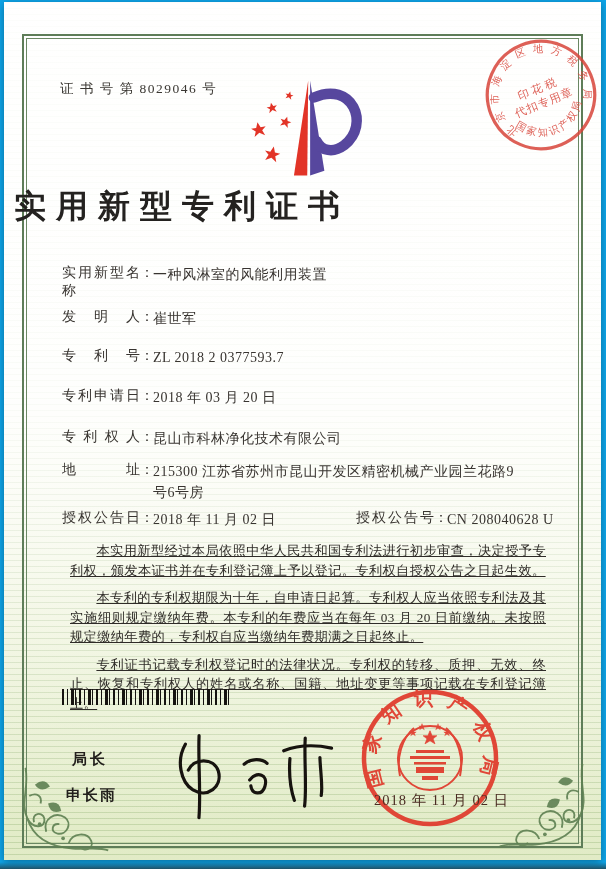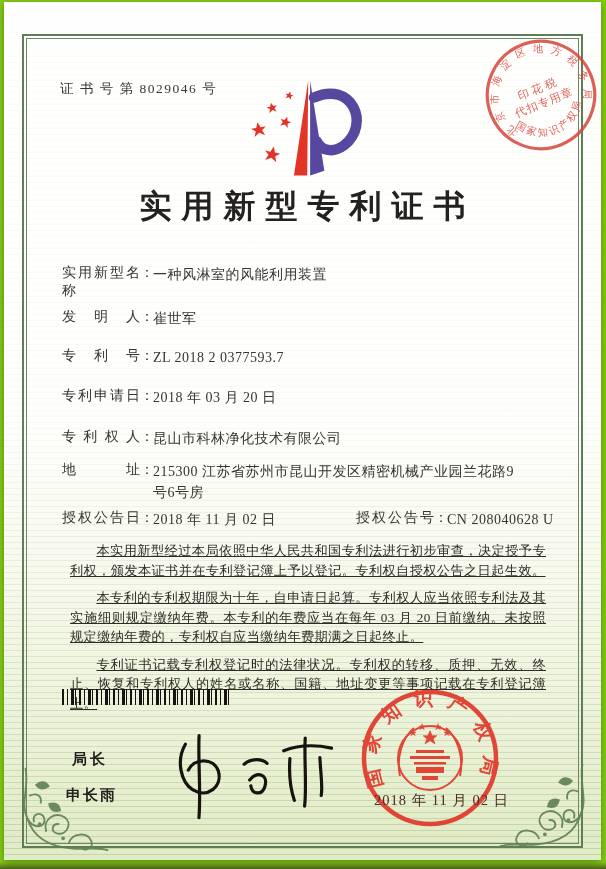--- a/index.html
+++ b/index.html
@@ -2,40 +2,40 @@
 <html><head>
 <meta charset="utf-8">
 <style>
   html,body{margin:0;padding:0;}
   body{
     width:606px;height:869px;
     background:#8f8c84;
     font-family:"Liberation Serif","DejaVu Serif",serif;
     position:relative;overflow:hidden;
   }
-  .stage{position:absolute;inset:0;background:#84cc16;}
+  .stage{position:absolute;inset:0;background:#0ea5e9;}
   .stage::after{content:"";position:absolute;left:0;right:0;bottom:0;height:7px;
     background:linear-gradient(180deg,rgba(0,0,0,0),rgba(40,38,34,.65));}
   .cert{
     position:absolute;left:4px;top:2px;right:5px;bottom:9px;
     background:
       linear-gradient(180deg,rgba(255,255,255,.93) 0%,rgba(255,255,255,.85) 48%,rgba(255,255,255,.35) 72%,rgba(255,255,255,0) 96%),
       repeating-linear-gradient(180deg,rgba(128,166,98,.30) 0 1px,rgba(255,255,255,0) 1px 6px),
       linear-gradient(180deg,#fffef9 0%,#fcfcf3 40%,#eef3da 72%,#e1ebc6 100%);
     box-shadow:0 2px 8px rgba(0,0,0,.35);
   }
   .frame{position:absolute;left:18px;right:18px;top:32px;bottom:12px;
     border:2px solid #5e7d58;pointer-events:none;}
   .frame::after{content:"";position:absolute;inset:2px;border:1px solid #6a8763;}
 
   .cert-no{position:absolute;left:56px;top:78px;font-size:13.5px;color:#3a3732;letter-spacing:1.5px;}
 
   .logo{position:absolute;left:232px;top:70px;width:152px;height:112px;}
 
-  .title{position:absolute;left:0;right:0;top:183px;margin:0;text-align:center;
+  .title{position:absolute;left:0;right:0;top:183px;margin:0;
     font-size:32px;font-weight:700;color:#242220;letter-spacing:10px;padding-left:10px;}
 
   .row{position:absolute;left:58px;width:500px;font-size:14px;color:#383430;}
   .flabel{display:inline-block;width:78px;text-align:justify;text-align-last:justify;vertical-align:top;}
   .fcolon{display:inline-block;width:13px;vertical-align:top;}
   .fvalue{display:inline-block;width:370px;vertical-align:top;letter-spacing:.5px;line-height:21px;}
   .row.r-name{top:262px}.row.r-inventor{top:306px}.row.r-patno{top:345px}
   .row.r-appdate{top:385px}.row.r-owner{top:426px}.row.r-addr{top:459px}
   .row.r-grant{top:507px}
   .grant2{position:absolute;left:294px;top:0;white-space:nowrap;}

